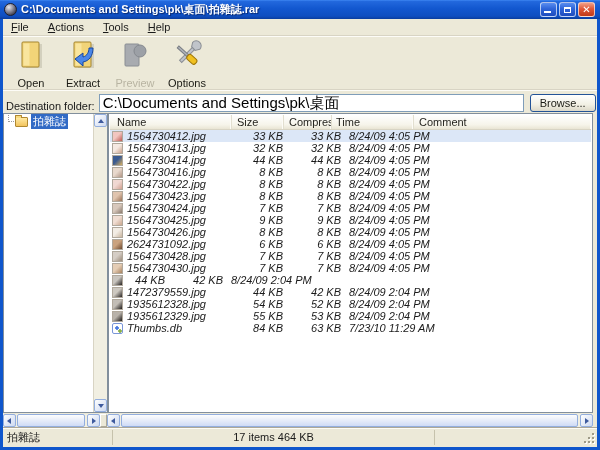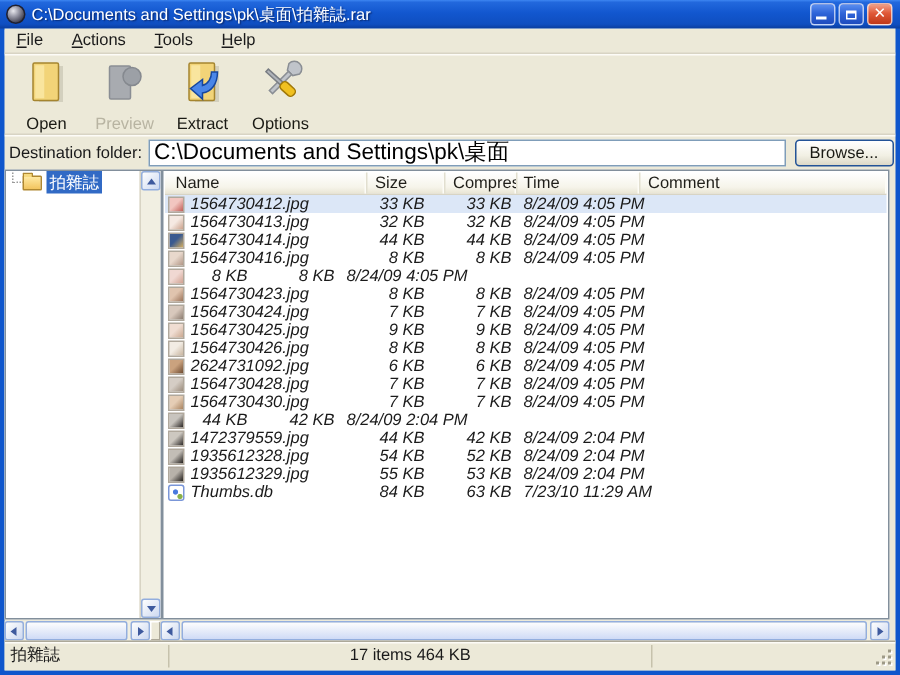--- a/index.html
+++ b/index.html
@@ -6,21 +6,21 @@
   body{width:600px;height:450px;font-family:"Liberation Sans","DejaVu Sans",sans-serif;font-size:11px;color:#1a1a1a;-webkit-font-smoothing:antialiased;}
   .win{position:relative;width:600px;height:450px;background:#0f56cc;overflow:hidden;}
 
   
   .titlebar{position:absolute;left:0;top:0;width:600px;height:19px;
     background:linear-gradient(180deg,#3d86f2 0%,#2268dd 8%,#1257cf 45%,#0f4ec0 85%,#0a3d9e 100%);
     display:flex;align-items:center;}
   .appicon{width:13px;height:13px;margin:0 4px 0 4px;border-radius:50%;
     background:radial-gradient(circle at 35% 30%,#e8e8ee 0%,#9a9aa8 35%,#3a3a4a 80%);
     border:1px solid #20202e;box-sizing:border-box;flex:0 0 auto;}
-  .title-text{color:#fff;font-weight:normal;font-size:11px;text-shadow:1px 1px 1px #0a2a70;white-space:nowrap;overflow:hidden;flex:1;}
+  .title-text{color:#fff;font-weight:bold;font-size:11px;text-shadow:1px 1px 1px #0a2a70;white-space:nowrap;overflow:hidden;flex:1;}
   .winbtns{display:flex;gap:2px;margin-right:5px;}
   .wbtn{width:17px;height:15px;border-radius:3px;border:1px solid rgba(255,255,255,.65);box-sizing:border-box;position:relative;
     background:linear-gradient(180deg,#5a8ef0 0%,#2e64d8 45%,#1e4cbe 100%);}
   .wbtn.close{background:linear-gradient(180deg,#f0a088 0%,#e05838 45%,#c03818 100%);}
   .wbtn.min::after{content:"";position:absolute;left:3px;bottom:3px;width:7px;height:2px;background:#fff;}
   .wbtn.rest::after{content:"";position:absolute;left:4px;top:4px;width:7px;height:6px;border:1px solid #fff;border-top-width:2px;box-sizing:border-box;}
   .wbtn.close::after{content:"✕";position:absolute;left:0;top:0;right:0;bottom:0;color:#fff;font-size:10px;line-height:14px;text-align:center;font-weight:bold;}
 
   
   .inner{position:absolute;left:3px;top:19px;width:594px;height:428px;background:#ece9d8;overflow:hidden;}
@@ -33,21 +33,21 @@
 
   
   .toolbar{position:absolute;left:2px;top:18px;height:53px;display:flex;}
   .tbtn{width:52px;height:52px;display:flex;flex-direction:column;align-items:center;justify-content:flex-start;padding-top:2px;box-sizing:border-box;}
   .tbtn .ticon{width:32px;height:32px;display:block;}
   .tbtn .tlabel{margin-top:6px;font-size:11px;color:#1a1a14;}
   .tbtn.disabled .tlabel{color:#b8b4a2;}
   .tb-sep{position:absolute;left:0;top:70px;width:594px;height:0;border-top:1px solid #d8d4c4;box-shadow:0 1px 0 #fdfcf7;}
 
   
-  .destrow{position:absolute;left:0;top:72px;width:594px;height:21px;display:flex;align-items:center;}
+  .destrow{position:absolute;left:0;top:72px;width:594px;height:21px;display:flex;align-items:flex-end;}
   .dest-label{margin-left:3px;white-space:nowrap;}
   .dest-input{margin-left:4px;width:425px;height:18px;box-sizing:border-box;border:1px solid #7f9db9;background:#fff;
     font-family:"Liberation Sans","DejaVu Sans",sans-serif;font-size:15px;padding:1px 3px;}
   .browse-btn{margin-left:6px;width:66px;height:18px;border:1px solid #235397;border-radius:3px;background:linear-gradient(180deg,#ffffff 0%,#f2f0e4 60%,#dcd8c8 100%);
     font-family:"Liberation Sans","DejaVu Sans",sans-serif;font-size:11px;color:#1a1a14;}
 
   
   .tree-panel{position:absolute;left:0;top:94px;width:105px;height:300px;background:#fff;border:1px solid #828f9c;box-sizing:border-box;overflow:hidden;}
   .list-panel{position:absolute;left:105px;top:94px;width:485px;height:300px;background:#fff;border:1px solid #828f9c;box-sizing:border-box;overflow:hidden;}
 
@@ -77,21 +77,21 @@
   .hsb .lbtn{left:0;} .hsb .rbtn{right:0;left:auto;}
   .hthumb{position:absolute;top:0;height:13px;background:linear-gradient(180deg,#fdfdfd,#cfdbf6);border:1px solid #93aede;border-radius:2px;box-sizing:border-box;}
   .hsb-tree{left:0;width:97px;}
   .hsb-list{left:104px;width:486px;}
   .split{position:absolute;left:97px;top:395px;width:7px;height:13px;background:#ece9d8;border:1px solid #fff;border-right-color:#aca899;border-bottom-color:#aca899;box-sizing:border-box;}
 
   
   .lheader{position:absolute;left:1px;top:1px;right:1px;height:15px;display:flex;
     background:linear-gradient(180deg,#ffffff 0%,#f6f4ea 70%,#e9e5d4 100%);border-bottom:1px solid #d8d4c4;box-sizing:border-box;}
   .hcell{box-sizing:border-box;border-right:1px solid #e2dfd0;box-shadow:inset -1px 0 0 #fdfcf7;padding:1px 0 0 7px;color:#201f1a;white-space:nowrap;overflow:hidden;}
-  .h-name{width:135px;} .h-size{width:52px;padding-left:5px;} .h-comp{width:48px;padding-left:5px;} .h-time{width:82px;padding-left:4px;} .h-comment{flex:1;padding-left:5px;border-right:none;}
+  .h-name{width:122px;} .h-size{width:52px;padding-left:5px;} .h-comp{width:48px;padding-left:5px;} .h-time{width:82px;padding-left:4px;} .h-comment{flex:1;padding-left:5px;border-right:none;}
 
   
   .lrows{position:absolute;left:1px;top:16px;right:1px;bottom:1px;}
   .lrow{display:flex;align-items:center;height:12px;white-space:nowrap;font-style:italic;}
   .lrow.sel{background:#dce7f7;}
   .thumb{width:11px;height:11px;margin:0 4px 0 2px;border:1px solid #b0a89c;box-sizing:border-box;flex:0 0 auto;}
   .dbicon{width:11px;height:11px;margin:0 4px 0 2px;border:1px solid #7a96d8;border-radius:2px;box-sizing:border-box;flex:0 0 auto;
     background:radial-gradient(circle at 4px 4px,#4a7ae0 1.5px,transparent 2px),radial-gradient(circle at 7px 7px,#8ab04a 1.5px,transparent 2px),#fff;}
   .c-name{width:118px;overflow:hidden;} .c-size{width:52px;text-align:right;padding-right:14px;box-sizing:border-box;}
   .c-compressed{width:48px;text-align:right;padding-right:4px;box-sizing:border-box;} .c-time{width:82px;padding-left:4px;box-sizing:border-box;}
@@ -130,35 +130,35 @@
 
     <div class="toolbar">
       <div class="tbtn">
         <svg class="ticon" viewBox="0 0 32 32">
           <rect x="11" y="5" width="16" height="24" fill="#c9c4b4" opacity="0.7"></rect>
           <rect x="7" y="3" width="17" height="25" rx="1" fill="#f2d478" stroke="#a5852f"></rect>
           <rect x="8.5" y="4.5" width="6" height="22" fill="#fae9a8" opacity="0.8"></rect>
         </svg>
         <span class="tlabel">Open</span>
       </div>
-      <div class="tbtn disabled">
-        <svg class="ticon" viewBox="0 0 32 32">
-          <rect x="6" y="5" width="14" height="22" rx="1" fill="#a8abb0" stroke="#8a8e94"></rect>
-          <circle cx="21" cy="12" r="6" fill="#9ca0a6" stroke="#85898f"></circle>
-        </svg>
-        <span class="tlabel">Preview</span>
-      </div>
       <div class="tbtn">
         <svg class="ticon" viewBox="0 0 32 32">
           <rect x="11" y="5" width="16" height="24" fill="#c9c4b4" opacity="0.7"></rect>
           <rect x="7" y="3" width="17" height="25" rx="1" fill="#f2d478" stroke="#a5852f"></rect>
           <rect x="8.5" y="4.5" width="6" height="22" fill="#fae9a8" opacity="0.8"></rect>
           <path d="M26 9 C26 17 22 22 16 23 L16 27 L8 20 L16 14 L16 18 C20 17 22 13 22 9 Z" fill="#4a86e8" stroke="#17479e"></path>
         </svg>
         <span class="tlabel">Extract</span>
+      </div>
+      <div class="tbtn disabled">
+        <svg class="ticon" viewBox="0 0 32 32">
+          <rect x="6" y="5" width="14" height="22" rx="1" fill="#a8abb0" stroke="#8a8e94"></rect>
+          <circle cx="21" cy="12" r="6" fill="#9ca0a6" stroke="#85898f"></circle>
+        </svg>
+        <span class="tlabel">Preview</span>
       </div>
       <div class="tbtn">
         <svg class="ticon" viewBox="0 0 32 32">
           <g transform="rotate(45 16 16)">
             <path d="M11 3 a5 5 0 0 1 10 0 l-2.5 4 h-5 z" fill="#c0c4ca" stroke="#8a8e94"></path>
             <rect x="14.5" y="7" width="3" height="18" fill="#c0c4ca" stroke="#8a8e94"></rect>
           </g>
           <g transform="rotate(-48 16 16)">
             <rect x="14.8" y="4" width="2.4" height="13" fill="#b0b4ba" stroke="#7a7e84"></rect>
             <rect x="13" y="17" width="6" height="11" rx="2.5" fill="#f0c020" stroke="#a07808"></rect>
@@ -223,20 +223,21 @@
           </div>
           <div class="lrow">
             <span class="thumb" style="background: linear-gradient(135deg, rgb(232, 216, 204) 45%, rgb(176, 148, 132));"></span>
             <span class="c-name">1564730416.jpg</span>
             <span class="c-size">8 KB</span>
             <span class="c-compressed">8 KB</span>
             <span class="c-time">8/24/09 4:05 PM</span>
           </div>
           <div class="lrow">
             <span class="thumb" style="background: linear-gradient(135deg, rgb(240, 216, 210) 45%, rgb(208, 160, 144));"></span>
+            <span class="c-name">1564730422.jpg</span>
             <span class="c-size">8 KB</span>
             <span class="c-compressed">8 KB</span>
             <span class="c-time">8/24/09 4:05 PM</span>
           </div>
           <div class="lrow">
             <span class="thumb" style="background: linear-gradient(135deg, rgb(224, 196, 174) 45%, rgb(154, 114, 88));"></span>
             <span class="c-name">1564730423.jpg</span>
             <span class="c-size">8 KB</span>
             <span class="c-compressed">8 KB</span>
             <span class="c-time">8/24/09 4:05 PM</span>

